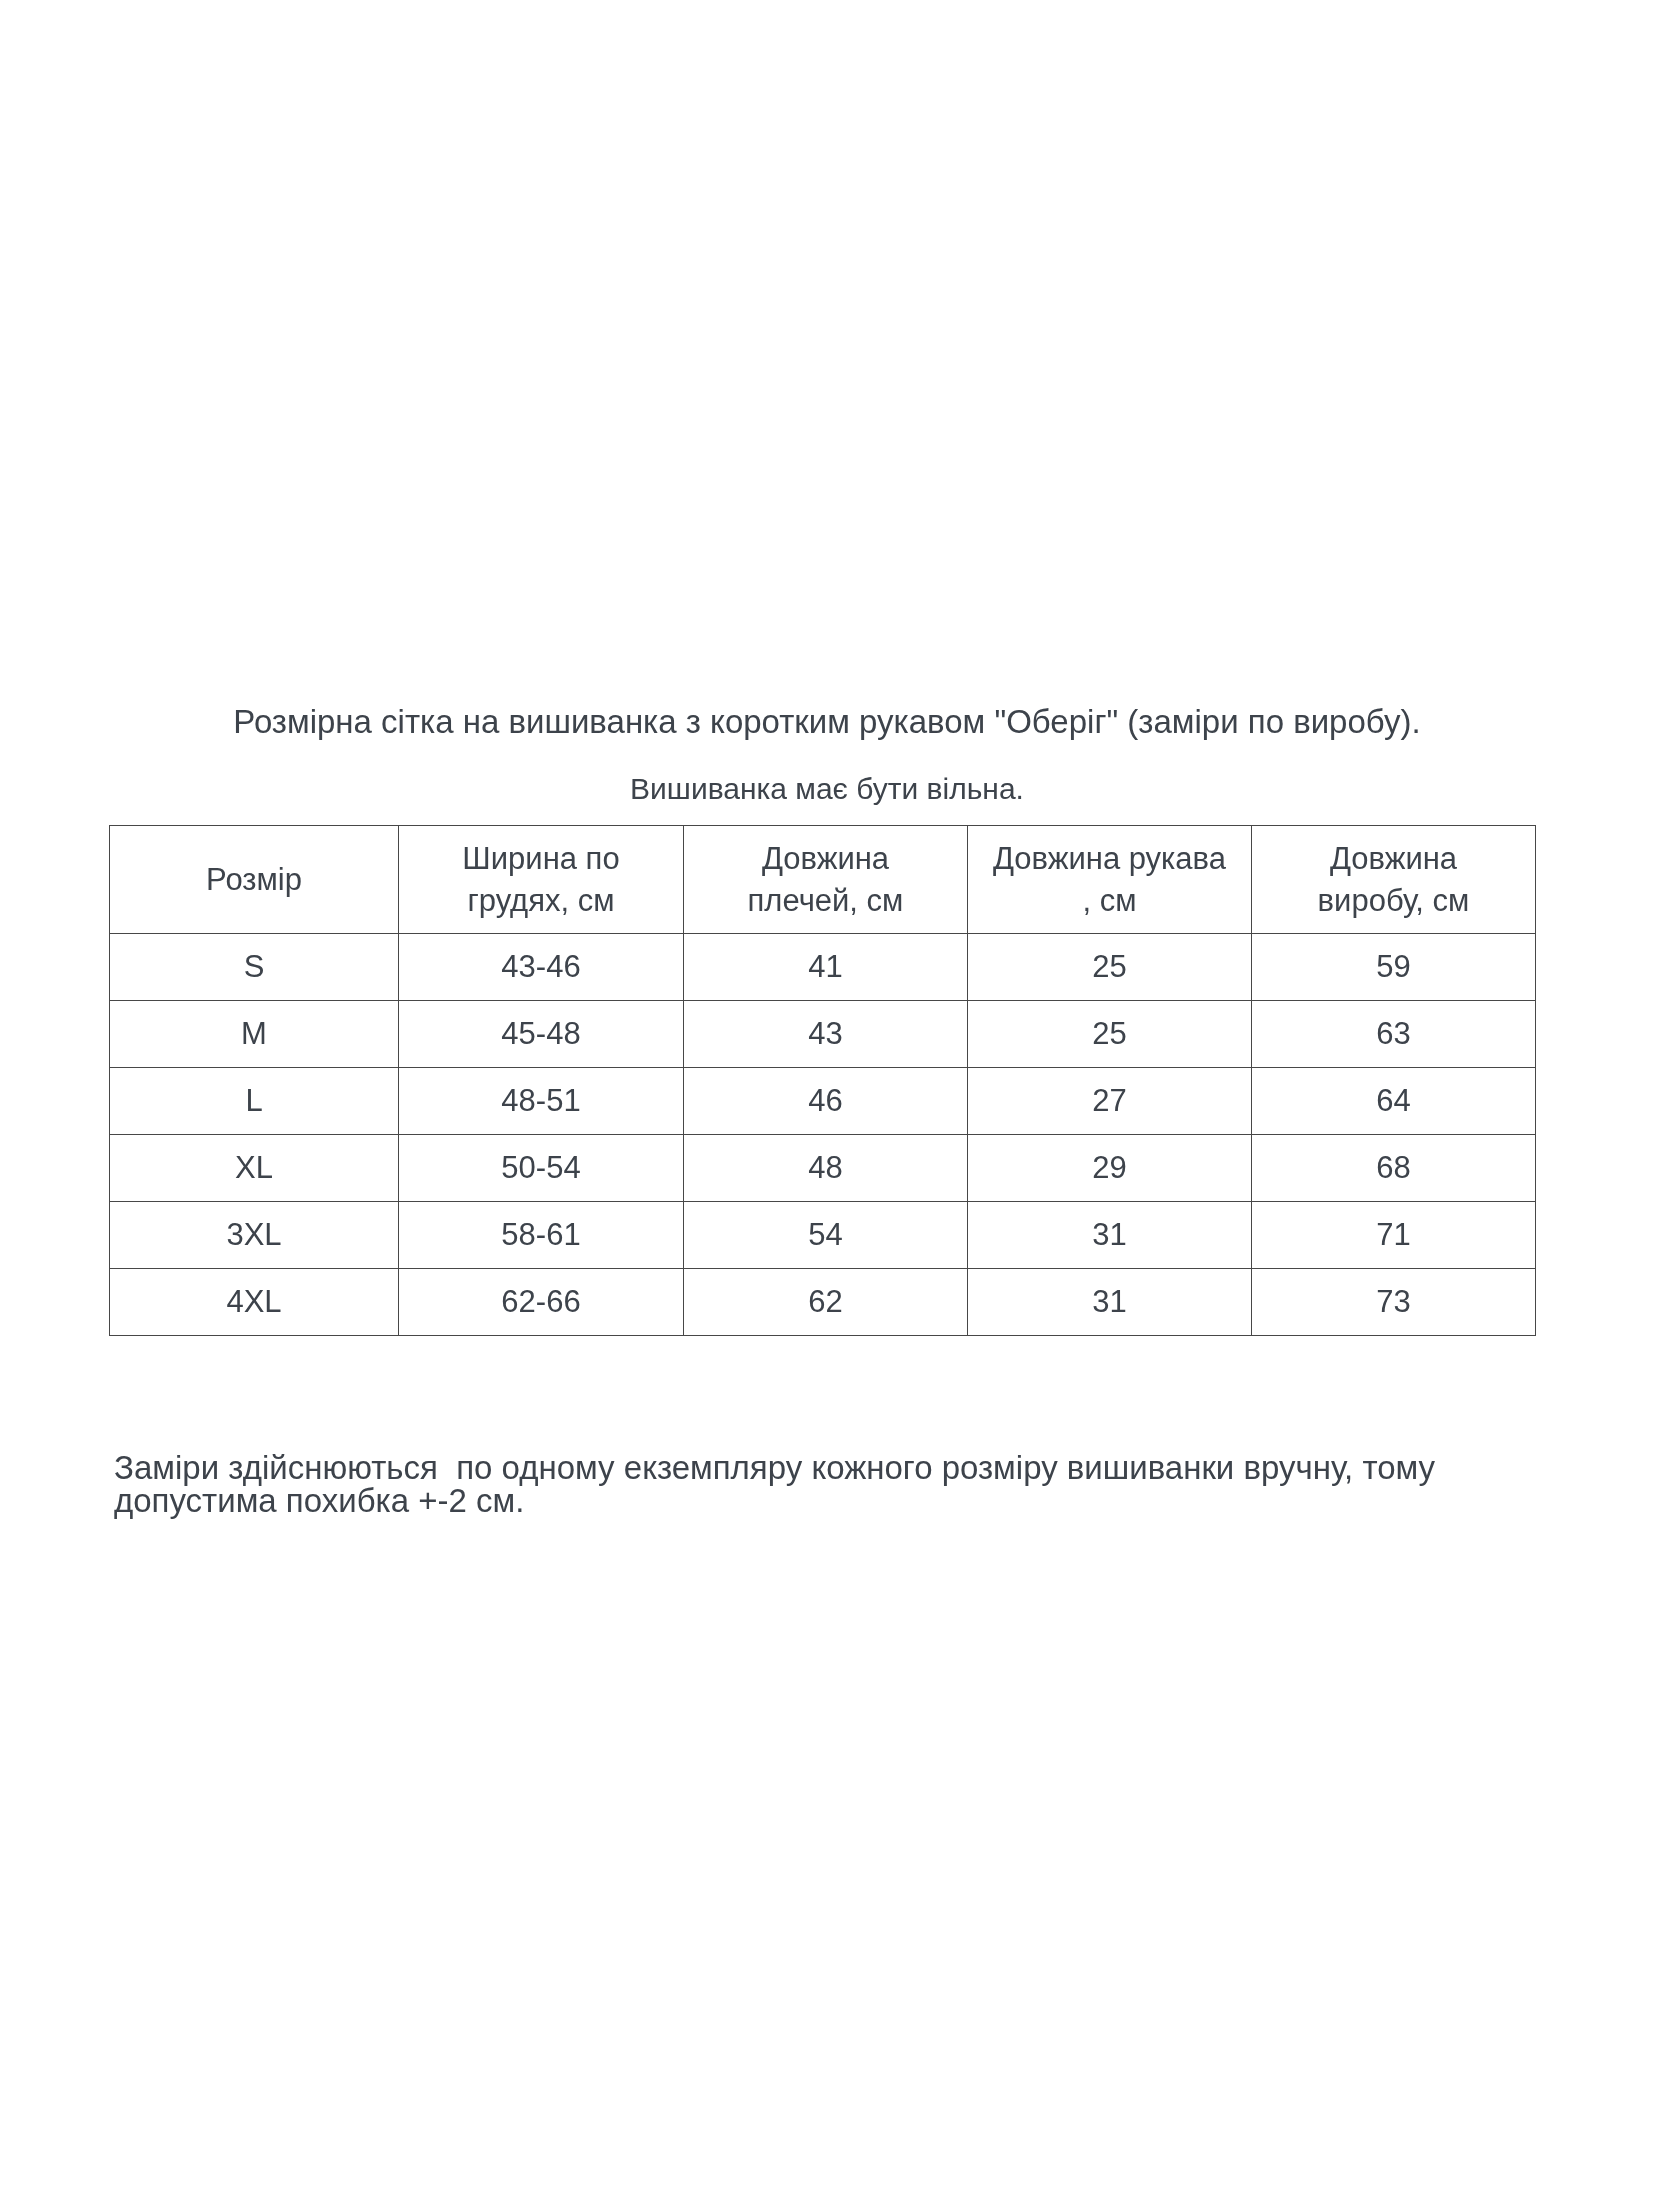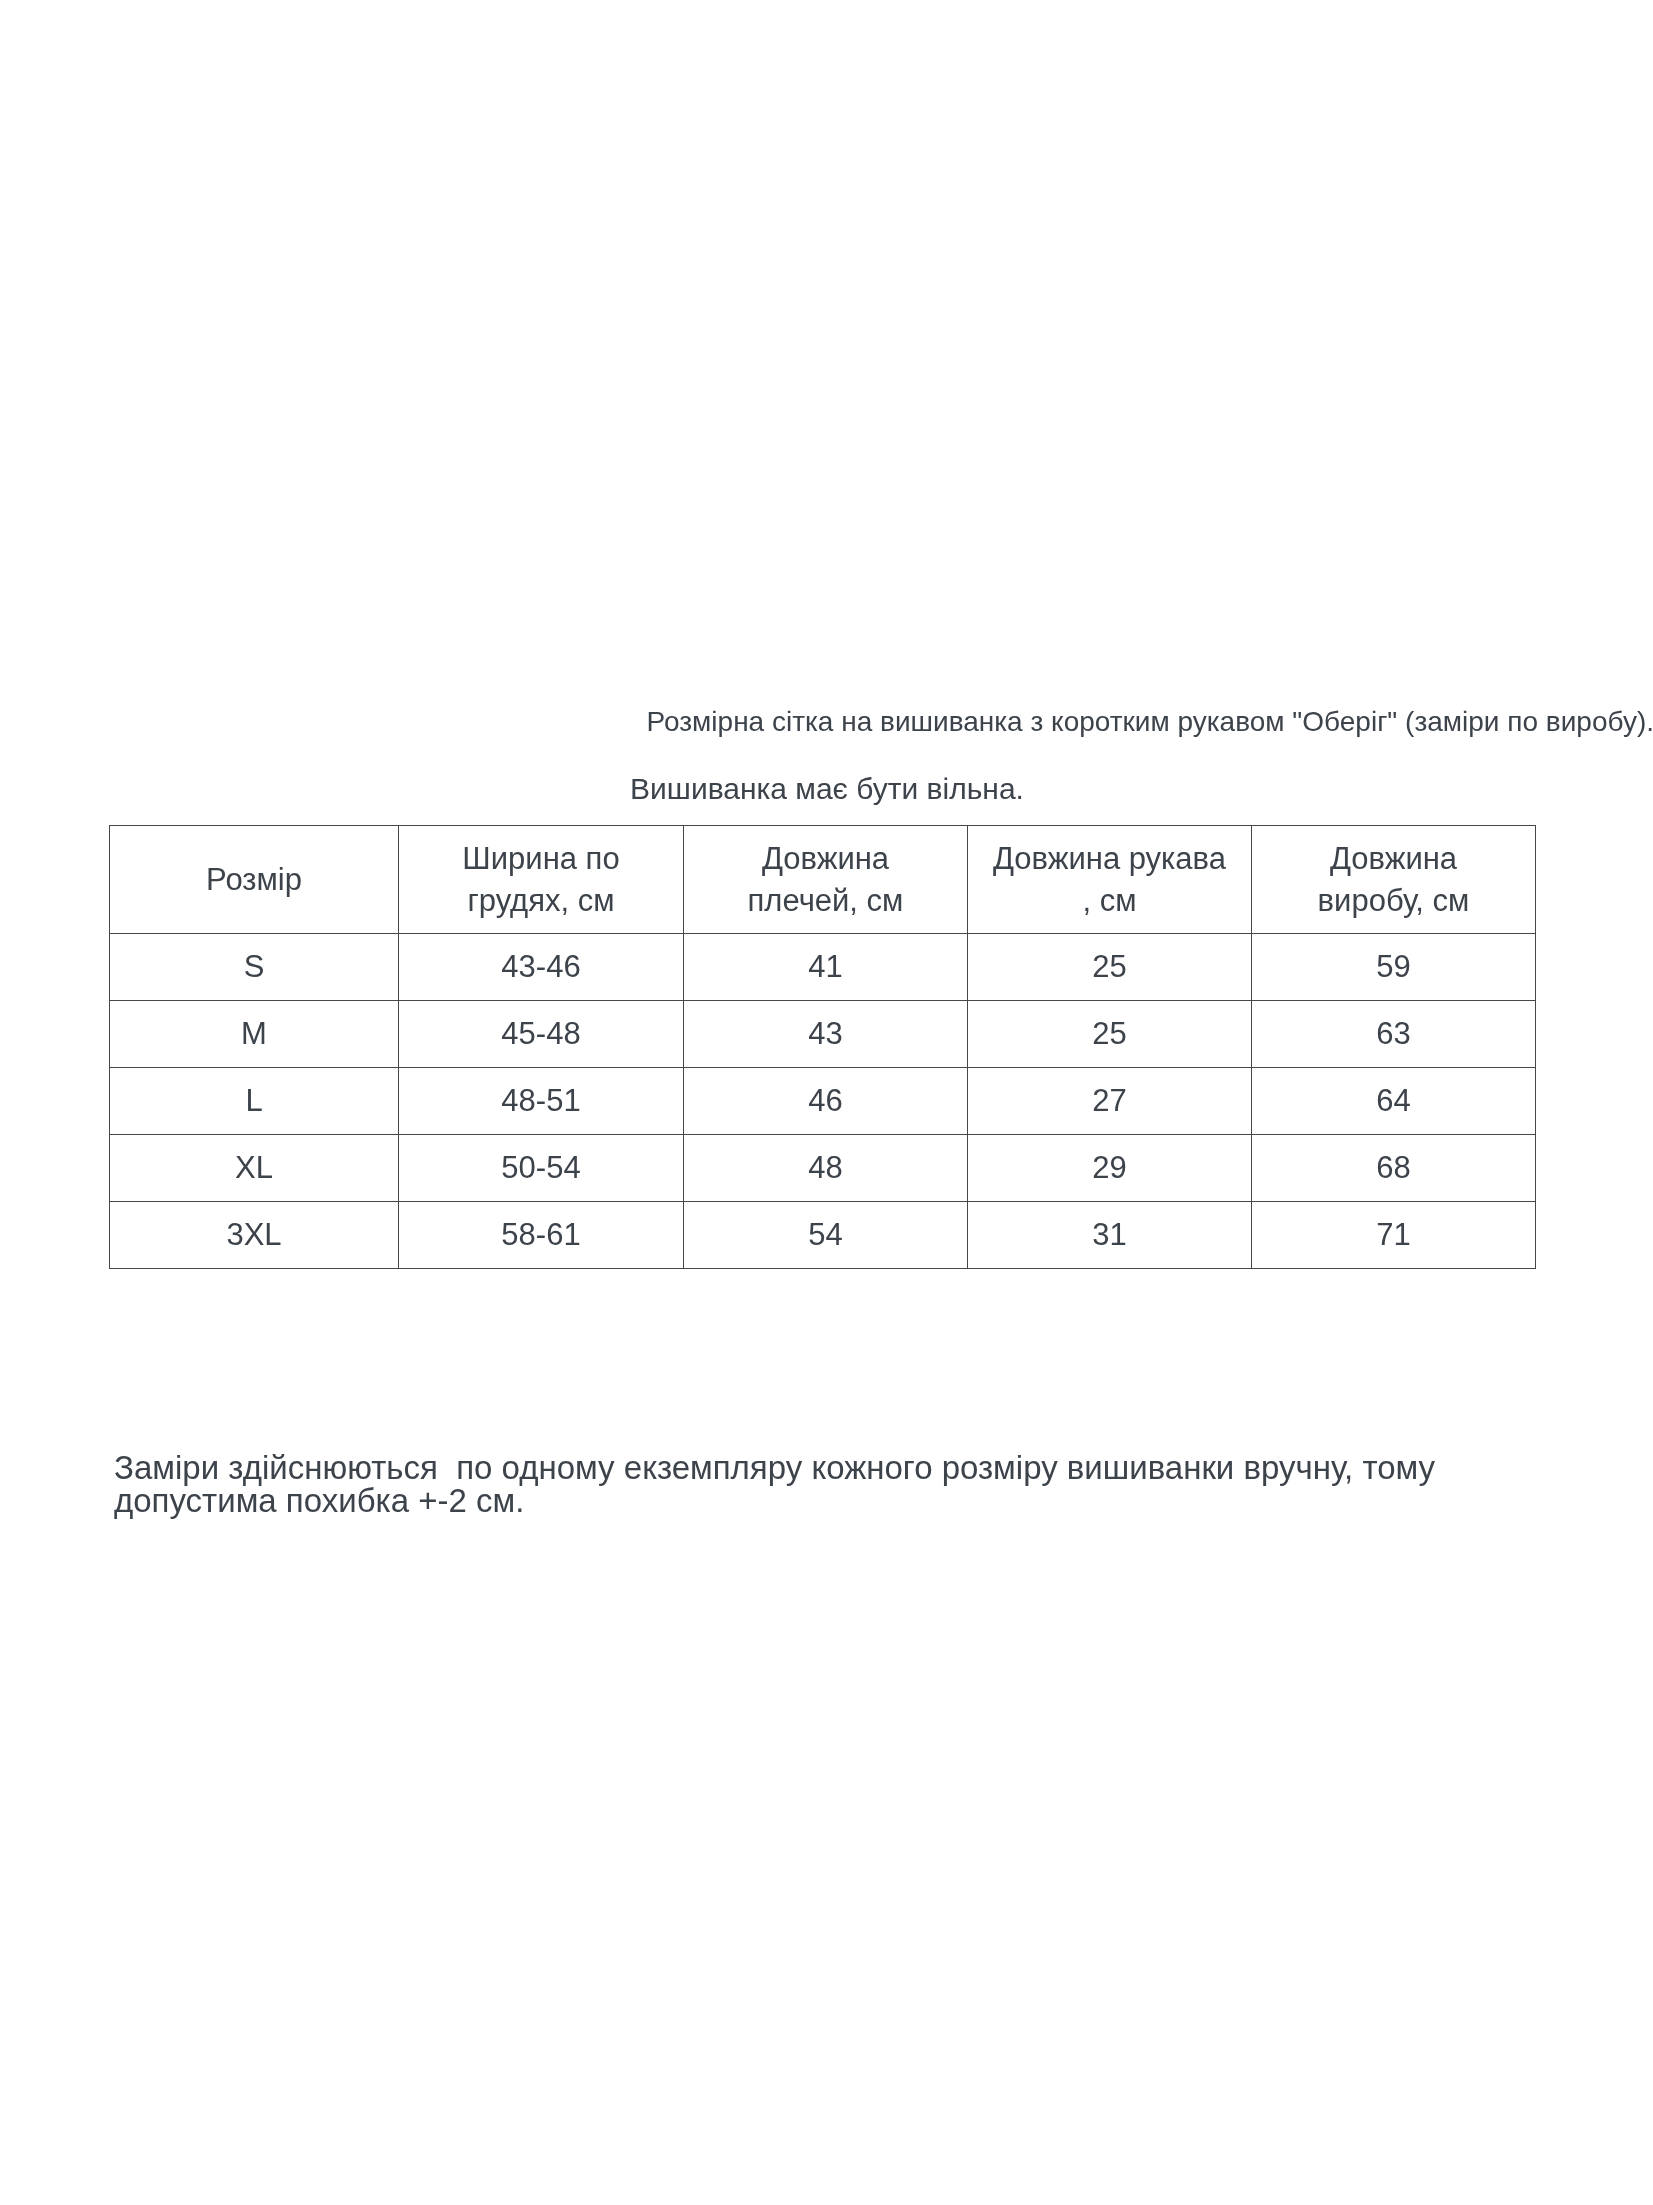--- a/index.html
+++ b/index.html
@@ -10,22 +10,22 @@
     font-family: "Liberation Sans", "DejaVu Sans", sans-serif;
     color: #3d434b;
     position: relative;
     overflow: hidden;
   }
   .page-title {
     position: absolute;
     top: 702px;
     left: 0;
     width: 100%;
-    text-align: right;
-    font-size: 28px;
+    text-align: center;
+    font-size: 33px;
     line-height: 39px;
   }
   .page-subtitle {
     position: absolute;
     top: 769px;
     left: 0;
     width: 100%;
     text-align: center;
     font-size: 30px;
     line-height: 39px;
@@ -131,17 +131,24 @@
       <td>29</td>
       <td>68</td>
     </tr>
     <tr>
       <td>3XL</td>
       <td>58-61</td>
       <td>54</td>
       <td>31</td>
       <td>71</td>
     </tr>
+    <tr>
+      <td>4XL</td>
+      <td>62-66</td>
+      <td>62</td>
+      <td>31</td>
+      <td>73</td>
+    </tr>
   </tbody>
 </table>
 
 <div class="footnote">Заміри здійснюються  по одному екземпляру кожного розміру вишиванки вручну, тому допустима похибка +-2 см.</div>
 
 
 </body></html>

